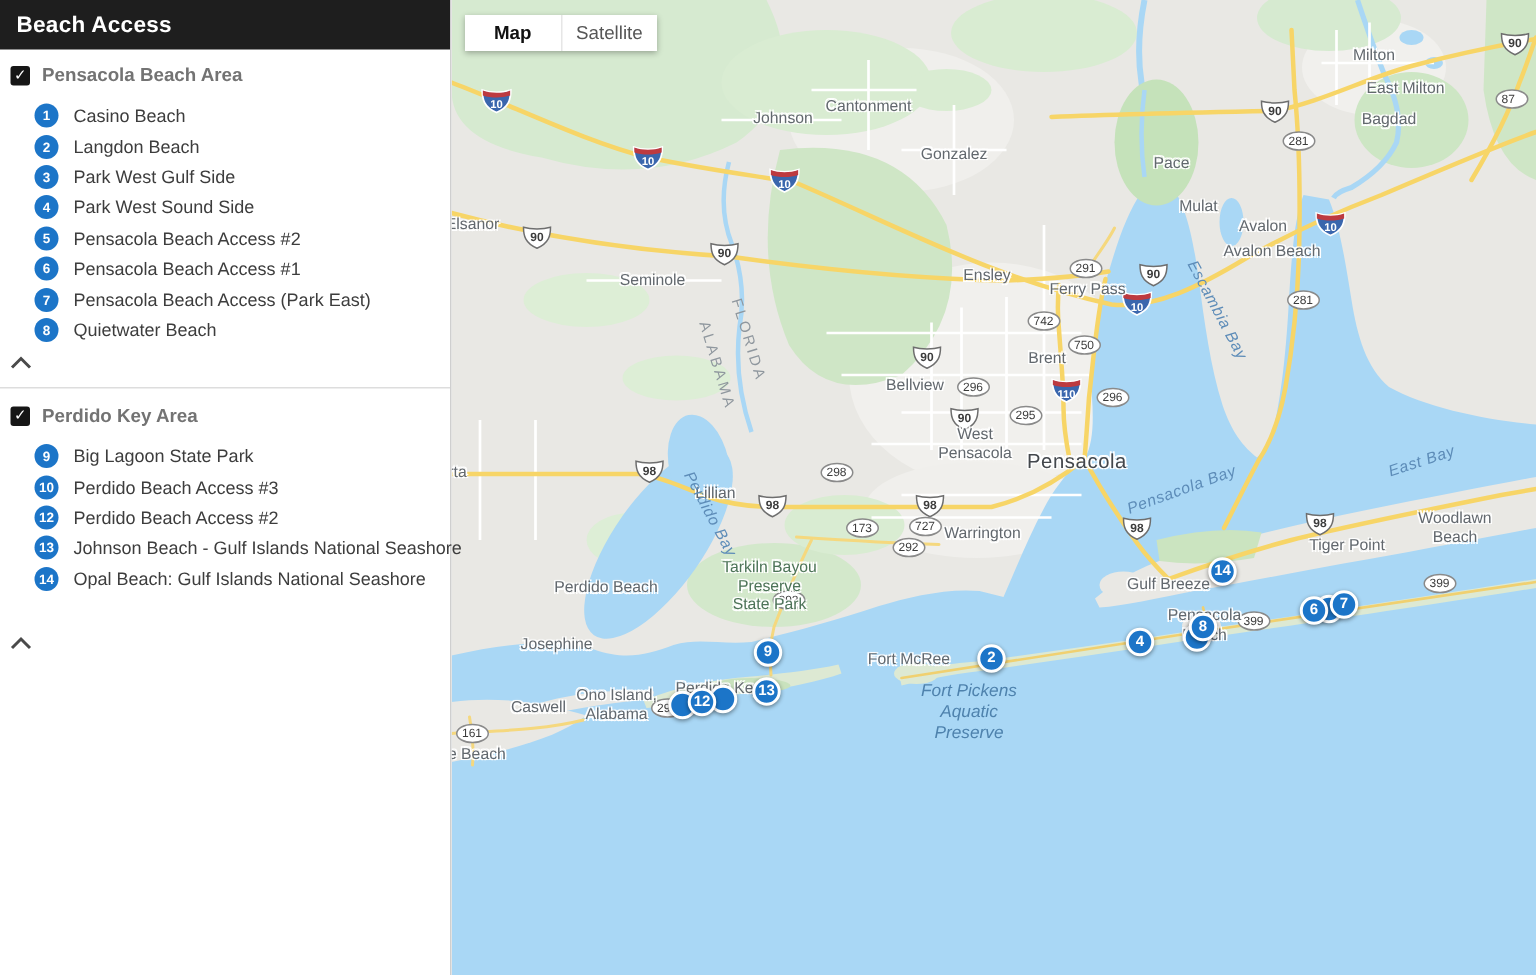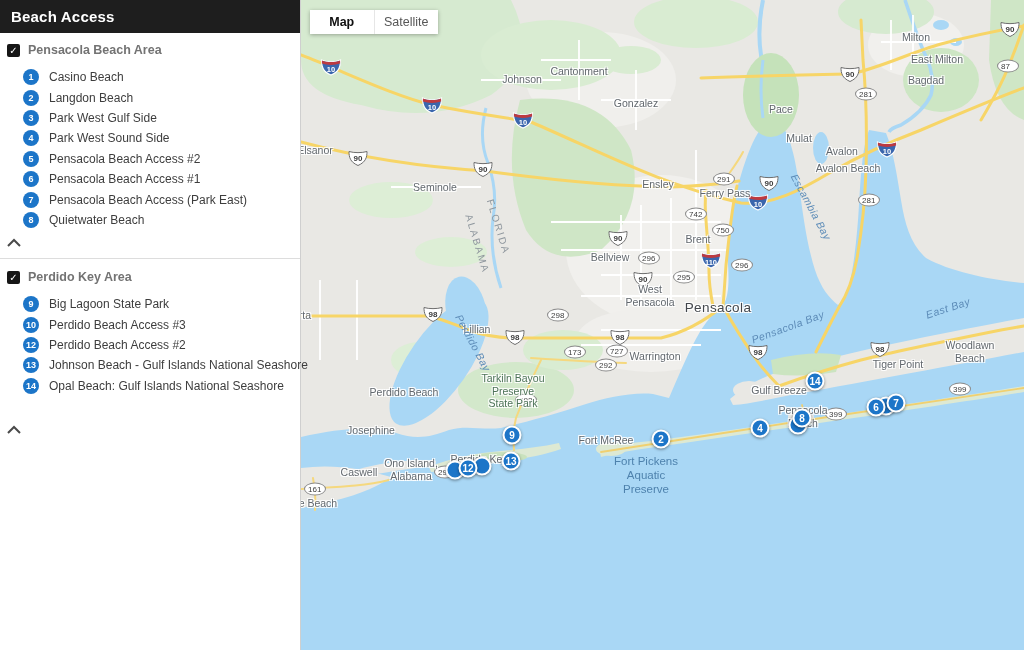--- a/index.html
+++ b/index.html
@@ -26,21 +26,21 @@
 
   .map-layer { position:absolute; left:0; top:0; width:100%; height:100%; pointer-events:none; }
   #shield-layer { z-index:2; } #label-layer { z-index:3; } #hidden-marker-layer { z-index:4; } #marker-layer { z-index:5; }
 
   .lbl { position:absolute; transform:translate(-50%,-50%); font-size:10.5px; color:#62686e; white-space:nowrap; text-align:center; line-height:1.2;
          text-shadow:-1px -1px 0 #fff,1px -1px 0 #fff,-1px 1px 0 #fff,1px 1px 0 #fff,0 0 2px #fff; }
   .lbl.city { font-size:13.5px; color:#43474c; letter-spacing:.4px; }
   .lbl.park { color:#4d7358; }
   .lbl.water, .lbl.state { font-style:italic; color:#5d8cb8; text-shadow:none; letter-spacing:.5px; }
   .lbl.state { font-style:normal; color:#8f979e; letter-spacing:2px; font-size:10px; text-shadow:none; }
-  .lbl.waterpark { color:#4e82ad; font-size:11.5px; text-shadow:none; }
+  .lbl.waterpark { font-style:italic; color:#4e82ad; font-size:11.5px; text-shadow:none; }
 
   .shield { position:absolute; transform:translate(-50%,-50%); }
   .shield.oval { min-width:22px; height:13px; background:#fff; border:1px solid #8a8a8a; border-radius:50%; font-size:8px; color:#3c3c3c; text-align:left; line-height:11px; padding:0 3px; }
   .shield svg { display:block; }
 
   .marker, .marker-hidden { position:absolute; width:19px; height:19px; border-radius:50%; background:#1c75c8; border:2px solid #fff;
       transform:translate(-50%,-50%); box-shadow:0 1px 3px rgba(0,0,0,.45); color:#fff; font-size:10px; font-weight:bold;
       display:flex; align-items:center; justify-content:center; pointer-events:auto; cursor:pointer; }
 
   

